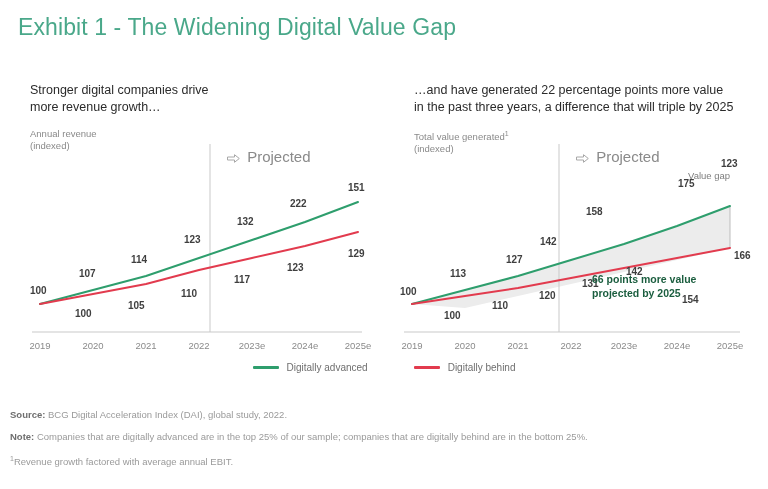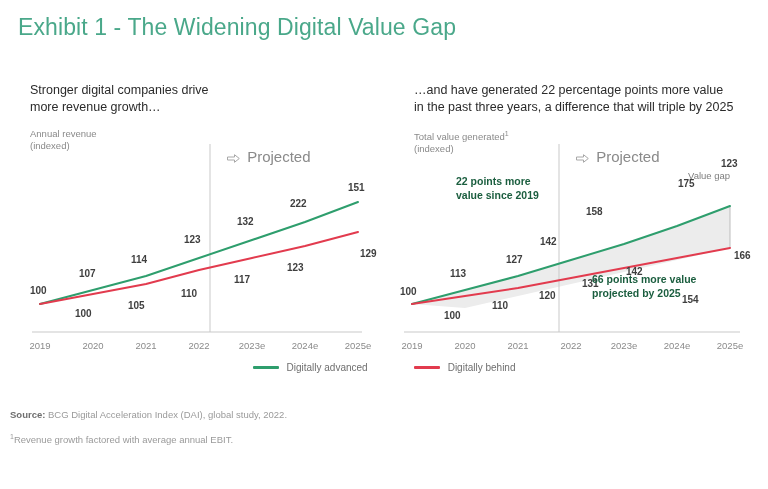--- a/index.html
+++ b/index.html
@@ -101,21 +101,21 @@
     <div class="dlabel" style="left:174px;top:152px;">123</div>
     <div class="dlabel" style="left:227px;top:134px;">132</div>
     <div class="dlabel" style="left:280px;top:116px;">222</div>
     <div class="dlabel" style="left:338px;top:100px;">151</div>
 
     <div class="dlabel" style="left:65px;top:226px;">100</div>
     <div class="dlabel" style="left:118px;top:218px;">105</div>
     <div class="dlabel" style="left:171px;top:206px;">110</div>
     <div class="dlabel" style="left:224px;top:192px;">117</div>
     <div class="dlabel" style="left:277px;top:180px;">123</div>
-    <div class="dlabel" style="left:338px;top:166px;margin-left:12px;">129</div>
+    <div class="dlabel" style="left:338px;top:166px;">129</div>
 
     <div class="xlabel" style="left:30px;top:258px;">2019</div>
     <div class="xlabel" style="left:83px;top:258px;">2020</div>
     <div class="xlabel" style="left:136px;top:258px;">2021</div>
     <div class="xlabel" style="left:189px;top:258px;">2022</div>
     <div class="xlabel" style="left:242px;top:258px;">2023e</div>
     <div class="xlabel" style="left:295px;top:258px;">2024e</div>
     <div class="xlabel" style="left:348px;top:258px;">2025e</div>
   </div>
 </div>
@@ -159,22 +159,20 @@
     <div class="dlabel" style="left:327px;top:76px;">123</div>
 
     <div class="dlabel" style="left:50px;top:228px;">100</div>
     <div class="dlabel" style="left:98px;top:218px;">110</div>
     <div class="dlabel" style="left:145px;top:208px;">120</div>
     <div class="dlabel" style="left:188px;top:196px;">131</div>
     <div class="dlabel" style="left:232px;top:184px;">142</div>
     <div class="dlabel" style="left:288px;top:212px;">154</div>
     <div class="dlabel" style="left:340px;top:168px;">166</div>
 
-    <div class="annot" style="left:62px;top:92px;">22 points more
-value since 2019</div>
     <div class="annot" style="left:198px;top:190px;">66 points more value
 projected by 2025</div>
     <div class="gaplabel" style="left:294px;top:88px;">Value gap</div>
 
     <div class="xlabel" style="left:18px;top:258px;">2019</div>
     <div class="xlabel" style="left:71px;top:258px;">2020</div>
     <div class="xlabel" style="left:124px;top:258px;">2021</div>
     <div class="xlabel" style="left:177px;top:258px;">2022</div>
     <div class="xlabel" style="left:230px;top:258px;">2023e</div>
     <div class="xlabel" style="left:283px;top:258px;">2024e</div>
@@ -191,14 +189,18 @@
     <span class="leg-swatch" style="background:#e23b4e;"></span>
     <span class="leg-text">Digitally behind</span>
   </div>
 </div>
 
 <div id="footnotes">
   <div class="fn">
     <b>Source:</b>
     <span>BCG Digital Acceleration Index (DAI), global study, 2022.</span>
   </div>
+  <div class="fn">
+    <b>Note:</b>
+    <span>Companies that are digitally advanced are in the top 25% of our sample; companies that are digitally behind are in the bottom 25%.</span>
+  </div>
   <div class="fn"><sup>1</sup><span>Revenue growth factored with average annual EBIT.</span></div>
 </div>
 
 </body></html>

